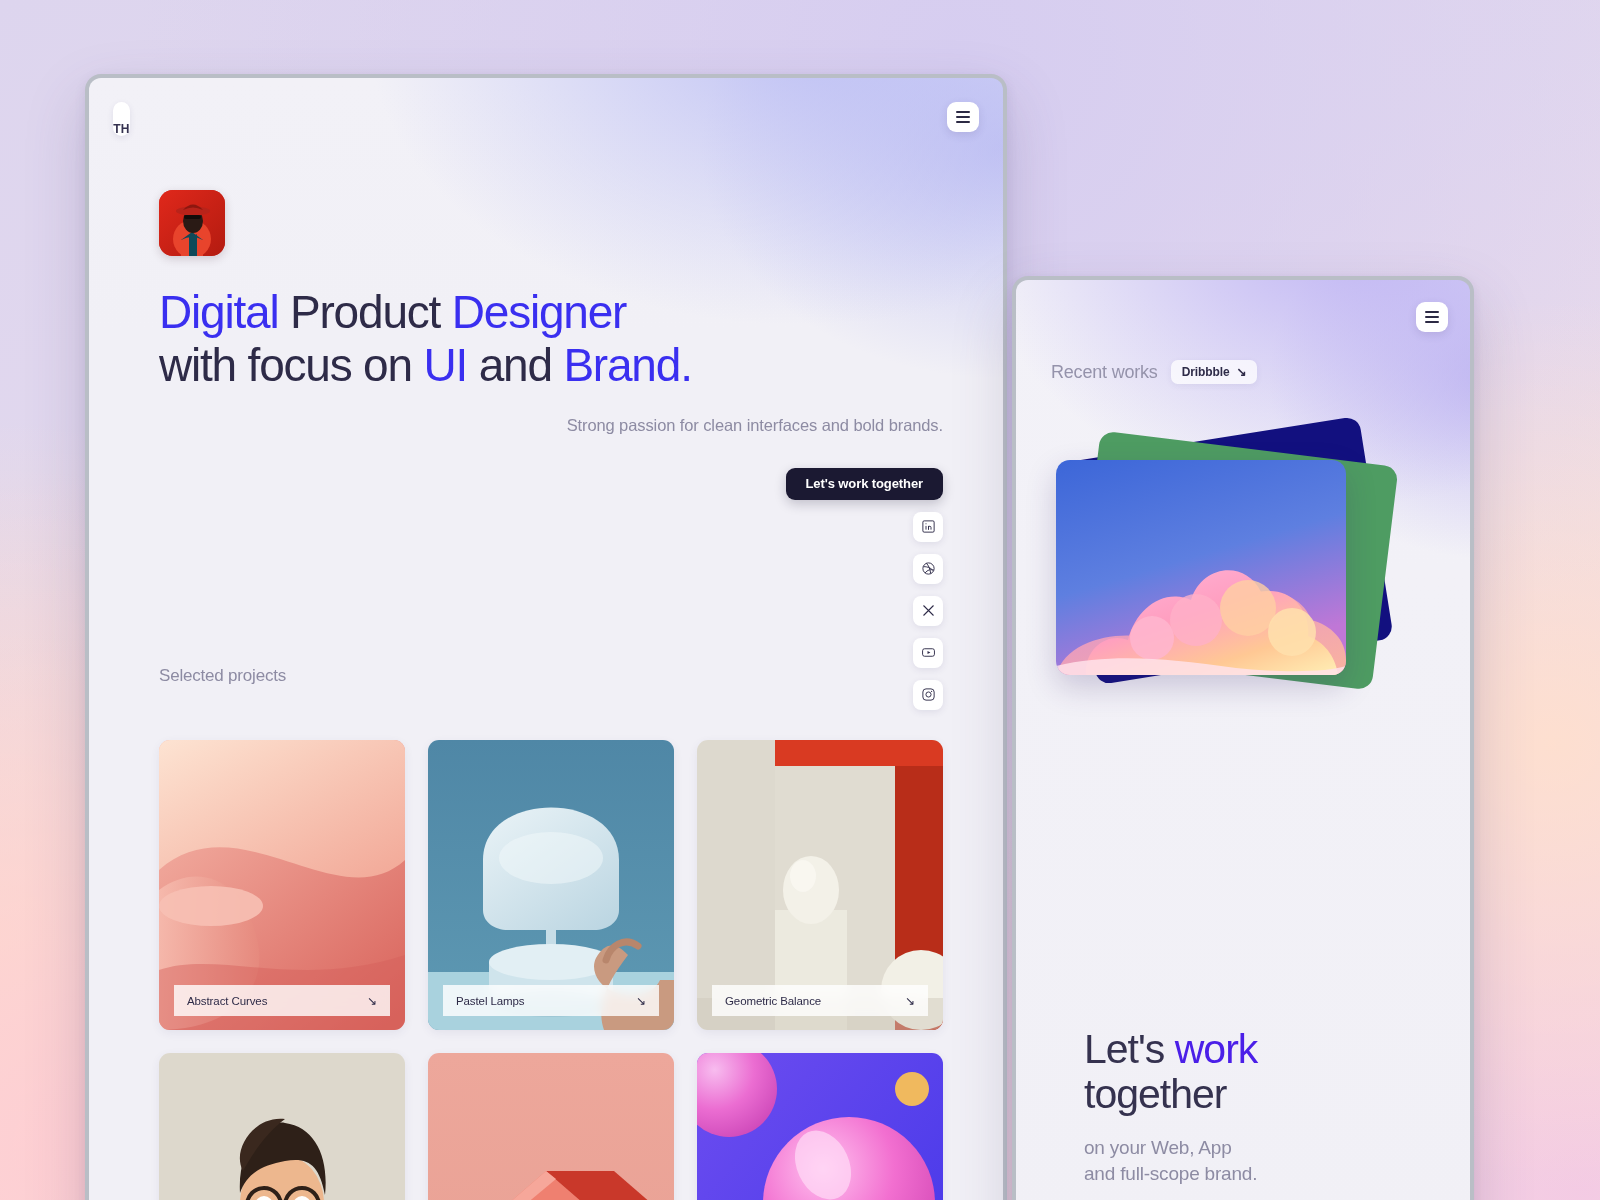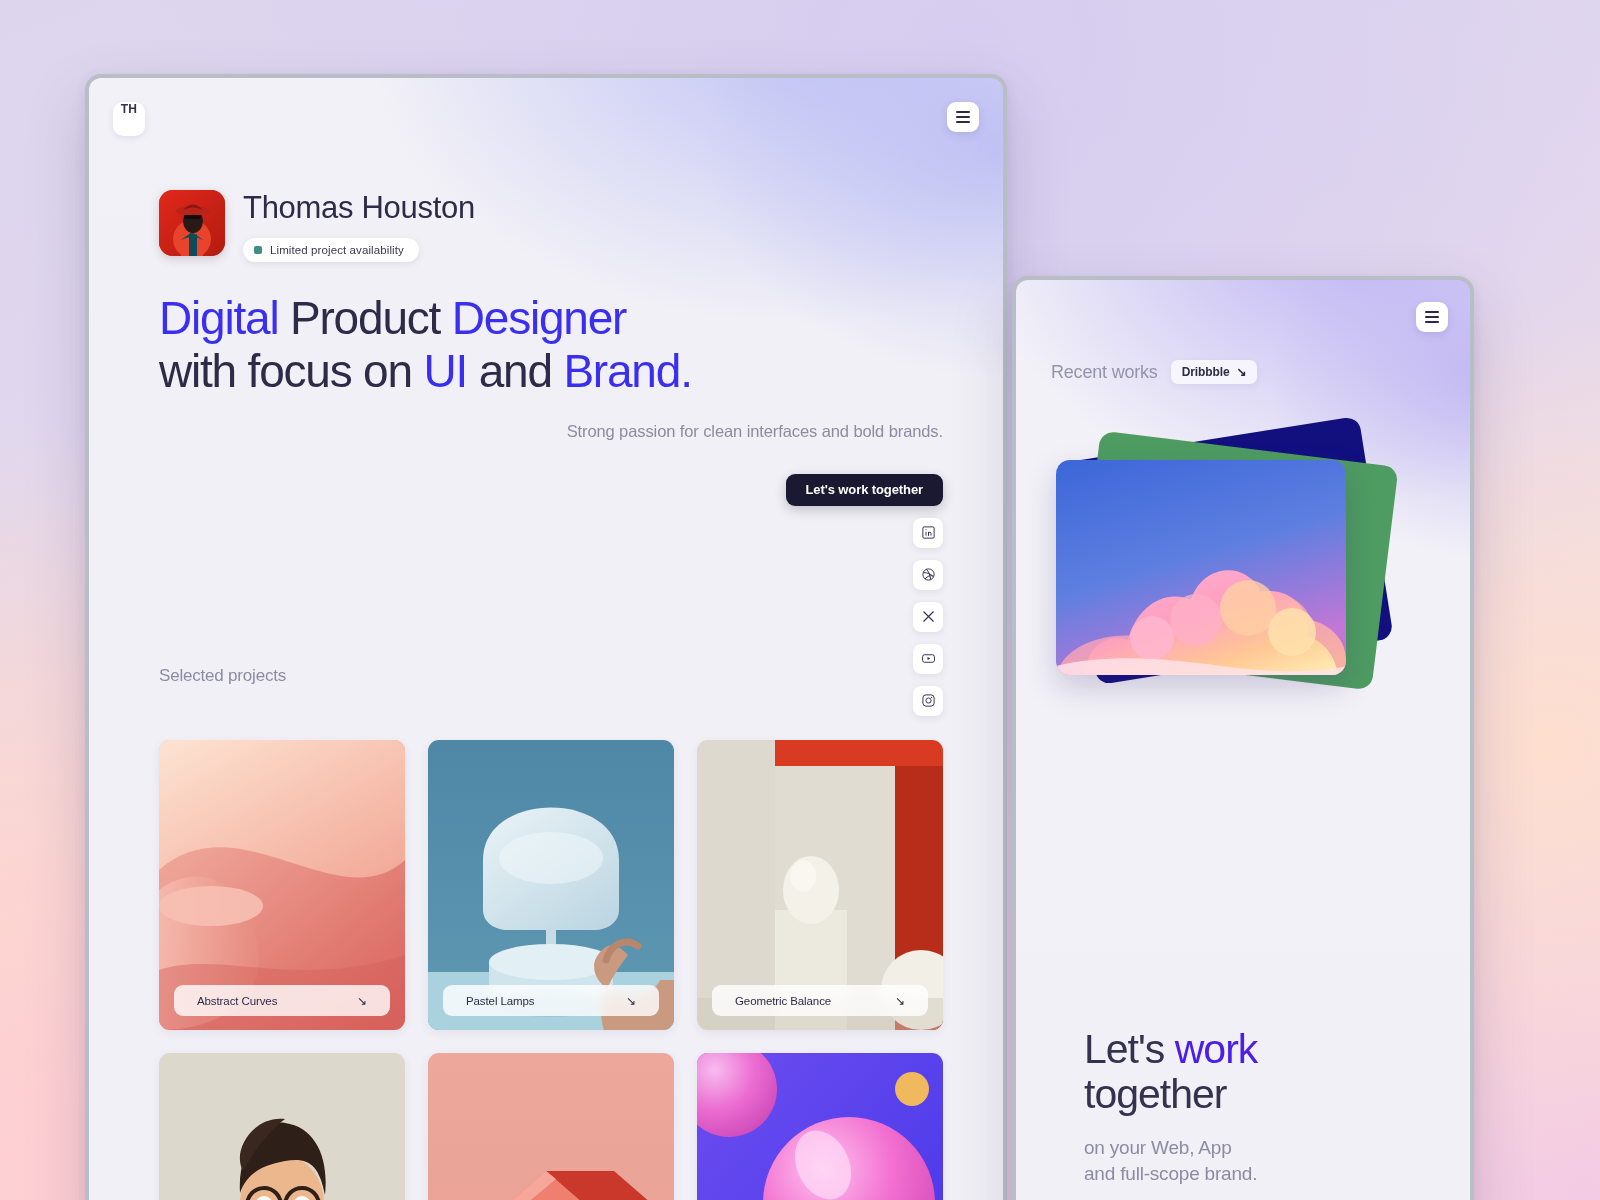--- a/index.html
+++ b/index.html
@@ -52,23 +52,23 @@
     background:
       radial-gradient(ellipse 560px 430px at 72% -6%, rgba(186,174,243,0.92) 0%, rgba(186,174,243,0) 66%),
       radial-gradient(ellipse 320px 260px at 105% 10%, rgba(166,154,238,0.6) 0%, rgba(166,154,238,0) 70%),
       linear-gradient(180deg,#f3f2f8 0%, #f2f1f7 30%, #f1f0f6 100%);
   }
 
   
   .topbar{ position:absolute; top:24px; left:24px; right:24px; height:40px; }
   .logo-chip{
     position:absolute; left:0; top:0;
-    width:32px; height:34px; border-radius:10px;
+    width:17px; height:34px; border-radius:10px;
     background:#ffffff;
-    display:flex; align-items:flex-start; justify-content:center;
+    display:flex; align-items:flex-end; justify-content:center;
     font-size:12px; font-weight:700; letter-spacing:.3px; color:#353250;
     box-shadow:0 2px 6px rgba(60,50,110,0.10);
   }
   .menu-chip{
     position:absolute; right:0; top:0;
     width:32px; height:30px; border-radius:9px;
     background:#ffffff;
     display:flex; align-items:center; justify-content:center;
     box-shadow:0 3px 9px rgba(60,50,110,0.13);
     cursor:pointer;
@@ -144,25 +144,25 @@
     display:grid; grid-template-columns:repeat(3,246px); gap:23px;
   }
   .card{
     height:290px; border-radius:11px; overflow:hidden;
     position:relative; cursor:pointer;
     box-shadow:0 3px 10px rgba(70,60,110,0.08);
   }
   .card .art{ position:absolute; inset:0; }
   .card-tag{
     position:absolute; left:15px; right:15px; bottom:14px;
-    height:31px; border-radius:9px;
+    height:31px; border-radius:0;
     background:rgba(255,255,255,0.80);
     backdrop-filter:blur(6px);
     display:flex; align-items:center; justify-content:space-between;
-    padding:0 23px;
+    padding:0 13px;
     font-size:11.5px; color:#2e2b48; letter-spacing:-0.1px;
   }
   .card-tag .arrow{ font-size:12px; color:#2e2b48; }
 
   
   .side-head{
     position:absolute; left:35px; top:80px;
     display:flex; align-items:center; gap:13px;
   }
   .side-head .lbl{ font-size:18px; color:#9593ab; letter-spacing:-0.2px; }
@@ -228,27 +228,20 @@
             <rect width="66" height="66" fill="url(#avbg)"></rect>
             <ellipse cx="33" cy="49" rx="19" ry="19" fill="#e8442c"></ellipse>
             <path d="M22 50 L33 42 L44 50 L44 66 L22 66 Z" fill="#0f4a59"></path>
             <ellipse cx="34" cy="31" rx="10" ry="12" fill="#2a1a15"></ellipse>
             <ellipse cx="34" cy="21" rx="17" ry="4.5" fill="#b8231a"></ellipse>
             <path d="M24 20 q10 -11 20 0 q-10 -5 -20 0 Z" fill="#8d170f"></path>
             <rect x="25" y="25" width="17" height="4" rx="2" fill="#120c0a"></rect>
             <path d="M22 50 q11 -6 22 0 l0 16 l-22 0 Z" fill="#e8442c"></path>
             <path d="M30 44 q4 4 8 0 l0 22 l-8 0 Z" fill="#0f4a59"></path>
           </svg>
-        </div>
-        <div class="idcol">
-          <div class="fullname">Thomas Houston</div>
-          <div class="avail-pill">
-            <span class="dot"></span>
-            <span>Limited project availability</span>
-          </div>
         </div>
       </div>
 
       <div class="headline">
         <div>
           <span class="hl-accent">Digital</span><span> Product </span><span class="hl-accent">Designer</span>
         </div>
         <div>
           <span>with focus on </span><span class="hl-accent">UI</span><span> and </span><span class="hl-accent">Brand</span><span class="hl-accent">.</span>
         </div>

